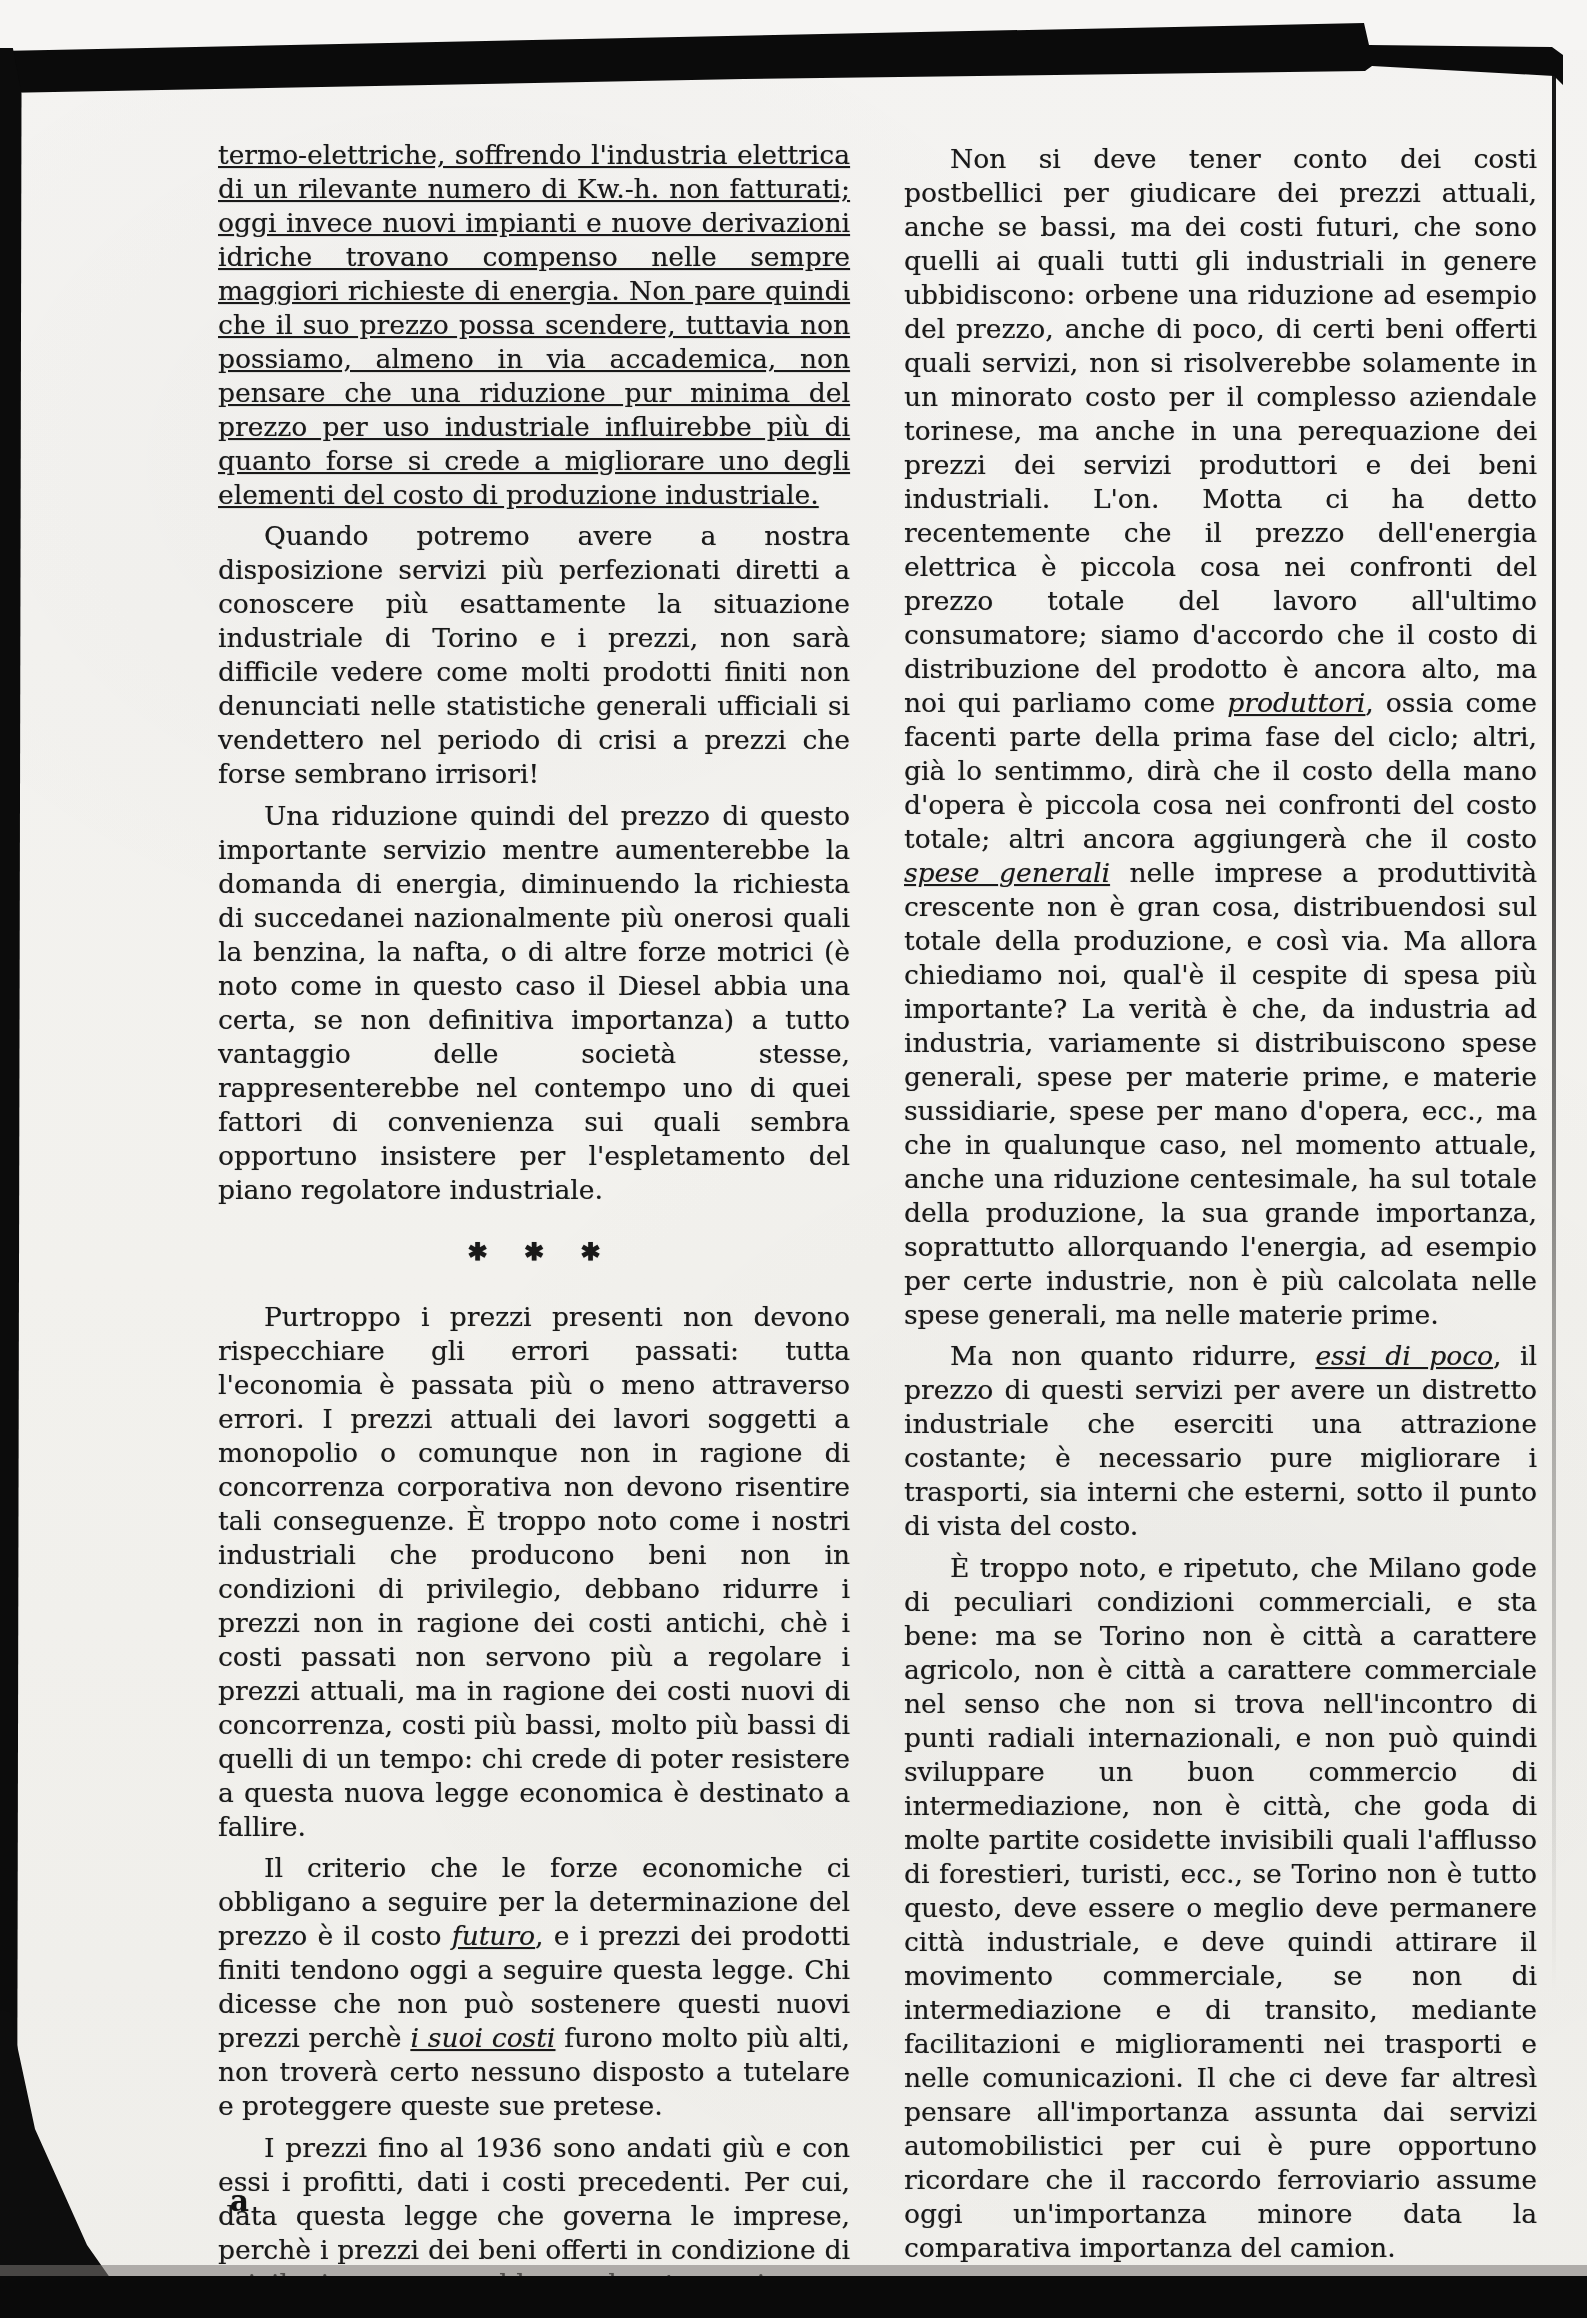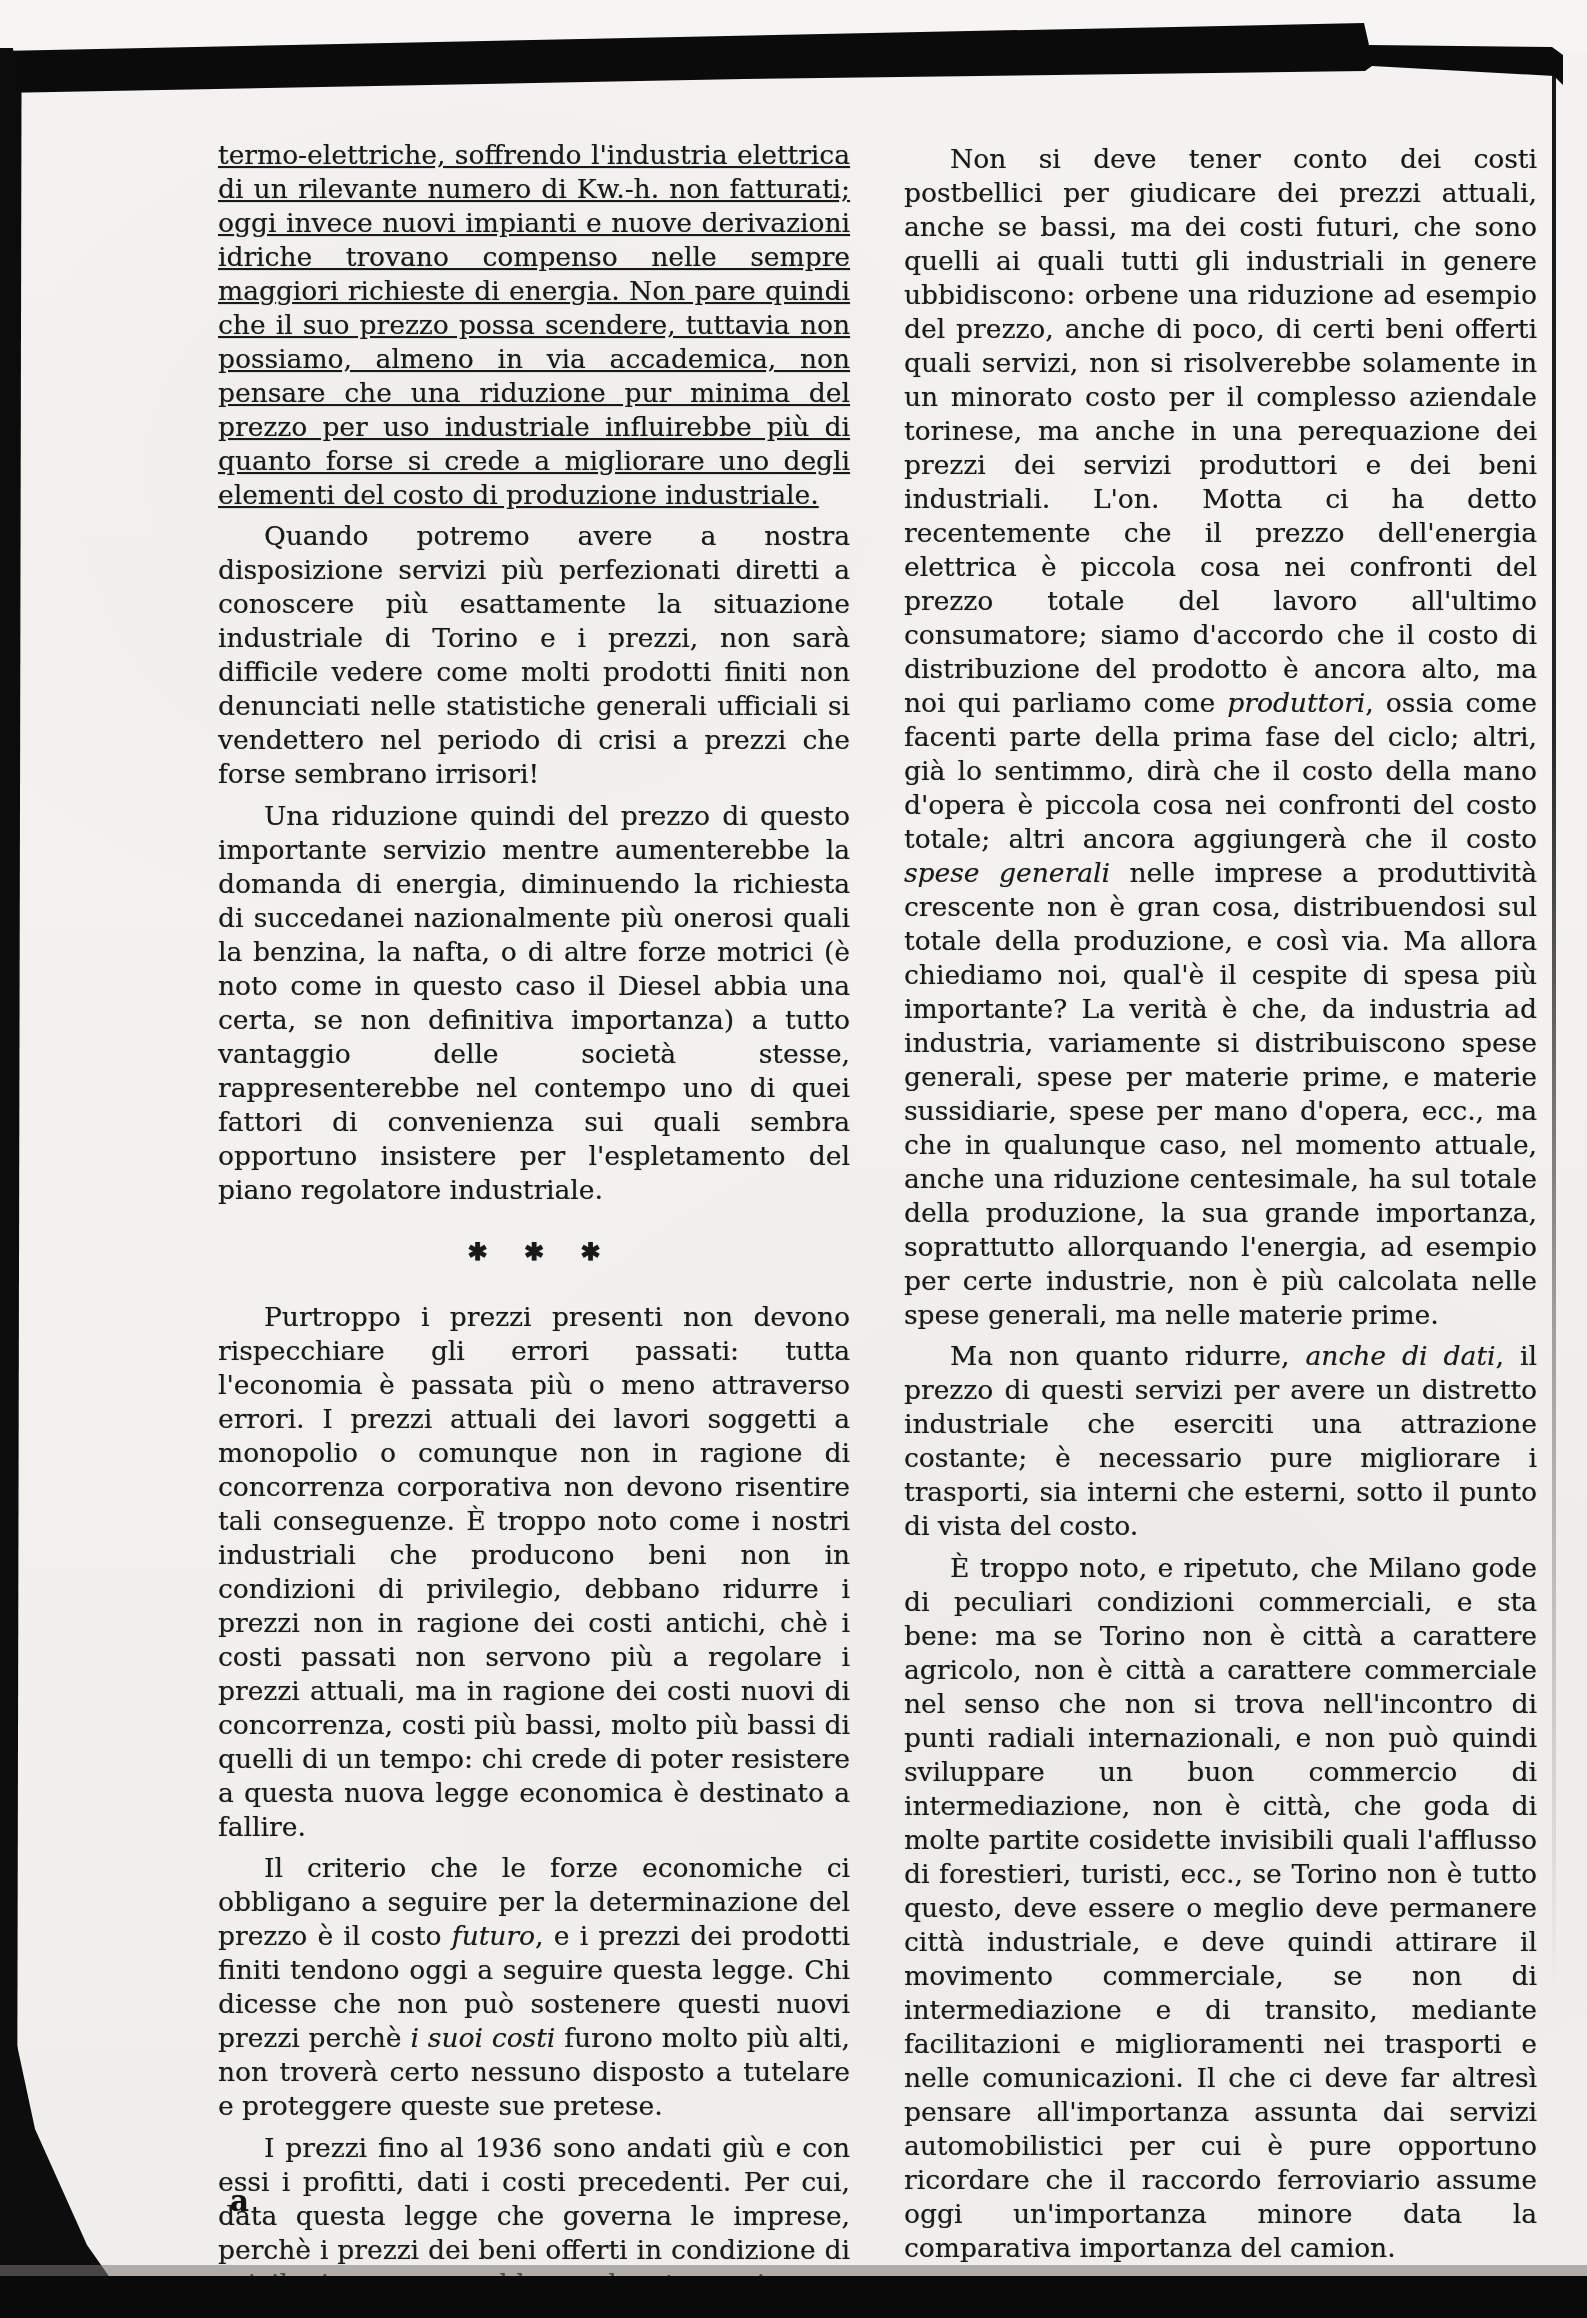--- a/index.html
+++ b/index.html
@@ -39,21 +39,21 @@
   .col{
     position:absolute;z-index:1;color:#191919;
     font-size:26.5px;line-height:34px;text-align:justify;
     text-shadow:0.2px 0.2px 0.7px rgba(15,15,15,.5);
     hyphens:auto;-webkit-hyphens:auto;
   }
   .col-left{left:218px;top:138px;width:632px;}
   .col-right{left:904px;top:142px;width:633px;}
   p.para{margin:0 0 7.4px 0;text-indent:46px;}
   p.para.noindent{text-indent:0;text-decoration:underline;}
-  .it{font-style:italic;}
+  .it{font-style:italic;text-decoration:underline;}
   .separator{
     margin:28px 0 31px 0;text-align:center;text-indent:0;
     font-size:24px;font-weight:bold;word-spacing:28px;letter-spacing:0;
   }
   .page-marker{
     position:absolute;left:230px;top:2184px;z-index:1;
     font-size:29px;font-weight:bold;color:#111;
     text-shadow:0.3px 0.3px 0.8px rgba(0,0,0,.6);
   }
 </style>
@@ -73,19 +73,19 @@
     <p class="para noindent"><span>termo-elettriche, soffrendo l'industria elettrica di un rilevante numero di Kw.-h. non fatturati; oggi invece nuovi impianti e nuove derivazioni idriche trovano compenso nelle sempre maggiori richieste di energia. Non pare quindi che il suo prezzo possa scendere, tuttavia non possiamo, almeno in via accademica, non pensare che una riduzione pur minima del prezzo per uso industriale influirebbe più di quanto forse si crede a migliorare uno degli elementi del costo di produzione industriale.</span></p>
     <p class="para"><span>Quando potremo avere a nostra disposizione servizi più perfezionati diretti a conoscere più esattamente la situazione industriale di Torino e i prezzi, non sarà difficile vedere come molti prodotti finiti non denunciati nelle statistiche generali ufficiali si vendettero nel periodo di crisi a prezzi che forse sembrano irrisori!</span></p>
     <p class="para"><span>Una riduzione quindi del prezzo di questo importante servizio mentre aumenterebbe la domanda di energia, diminuendo la richiesta di succedanei nazionalmente più onerosi quali la benzina, la nafta, o di altre forze motrici (è noto come in questo caso il Diesel abbia una certa, se non definitiva importanza) a tutto vantaggio delle società stesse, rappresenterebbe nel contempo uno di quei fattori di convenienza sui quali sembra opportuno insistere per l'espletamento del piano regolatore industriale.</span></p>
     <div class="separator">✱ ✱ ✱</div>
     <p class="para"><span>Purtroppo i prezzi presenti non devono rispecchiare gli errori passati: tutta l'economia è passata più o meno attraverso errori. I prezzi attuali dei lavori soggetti a monopolio o comunque non in ragione di concorrenza corporativa non devono risentire tali conseguenze. È troppo noto come i nostri industriali che producono beni non in condizioni di privilegio, debbano ridurre i prezzi non in ragione dei costi antichi, chè i costi passati non servono più a regolare i prezzi attuali, ma in ragione dei costi nuovi di concorrenza, costi più bassi, molto più bassi di quelli di un tempo: chi crede di poter resistere a questa nuova legge economica è destinato a fallire.</span></p>
     <p class="para"><span>Il criterio che le forze economiche ci obbligano a seguire per la determinazione del prezzo è il costo </span><span class="it">futuro</span><span>, e i prezzi dei prodotti finiti tendono oggi a seguire questa legge. Chi dicesse che non può sostenere questi nuovi prezzi perchè </span><span class="it">i suoi costi</span><span> furono molto più alti, non troverà certo nessuno disposto a tutelare e proteggere queste sue pretese.</span></p>
     <p class="para"><span>I prezzi fino al 1936 sono andati giù e con essi i profitti, dati i costi precedenti. Per cui, data questa legge che governa le imprese, perchè i prezzi dei beni offerti in condizione di privilegio non avrebbero dovuto essi pure regolarsi sul costo nuovo di riproduzione degli impianti!</span></p>
   </div>
 <div class="col col-right">
     <p class="para"><span>Non si deve tener conto dei costi postbellici per giudicare dei prezzi attuali, anche se bassi, ma dei costi futuri, che sono quelli ai quali tutti gli industriali in genere ubbidiscono: orbene una riduzione ad esempio del prezzo, anche di poco, di certi beni offerti quali servizi, non si risolverebbe solamente in un minorato costo per il complesso aziendale torinese, ma anche in una perequazione dei prezzi dei servizi produttori e dei beni industriali. L'on. Motta ci ha detto recentemente che il prezzo dell'energia elettrica è piccola cosa nei confronti del prezzo totale del lavoro all'ultimo consumatore; siamo d'accordo che il costo di distribuzione del prodotto è ancora alto, ma noi qui parliamo come </span><span class="it">produttori</span><span>, ossia come facenti parte della prima fase del ciclo; altri, già lo sentimmo, dirà che il costo della mano d'opera è piccola cosa nei confronti del costo totale; altri ancora aggiungerà che il costo </span><span class="it">spese generali</span><span> nelle imprese a produttività crescente non è gran cosa, distribuendosi sul totale della produzione, e così via. Ma allora chiediamo noi, qual'è il cespite di spesa più importante? La verità è che, da industria ad industria, variamente si distribuiscono spese generali, spese per materie prime, e materie sussidiarie, spese per mano d'opera, ecc., ma che in qualunque caso, nel momento attuale, anche una riduzione centesimale, ha sul totale della produzione, la sua grande importanza, soprattutto allorquando l'energia, ad esempio per certe industrie, non è più calcolata nelle spese generali, ma nelle materie prime.</span></p>
-    <p class="para"><span>Ma non quanto ridurre, </span><span class="it">anche di dati</span><span>, il prezzo di questi servizi per avere un distretto industriale che eserciti una attrazione costante; è necessario pure migliorare i trasporti, sia interni che esterni, sotto il punto di vista del costo.</span></p>
+    <p class="para"><span>Ma non quanto ridurre, </span><span class="it">essi di poco</span><span>, il prezzo di questi servizi per avere un distretto industriale che eserciti una attrazione costante; è necessario pure migliorare i trasporti, sia interni che esterni, sotto il punto di vista del costo.</span></p>
     <p class="para"><span>È troppo noto, e ripetuto, che Milano gode di peculiari condizioni commerciali, e sta bene: ma se Torino non è città a carattere agricolo, non è città a carattere commerciale nel senso che non si trova nell'incontro di punti radiali internazionali, e non può quindi sviluppare un buon commercio di intermediazione, non è città, che goda di molte partite cosidette invisibili quali l'afflusso di forestieri, turisti, ecc., se Torino non è tutto questo, deve essere o meglio deve permanere città industriale, e deve quindi attirare il movimento commerciale, se non di intermediazione e di transito, mediante facilitazioni e miglioramenti nei trasporti e nelle comunicazioni. Il che ci deve far altresì pensare all'importanza assunta dai servizi automobilistici per cui è pure opportuno ricordare che il raccordo ferroviario assume oggi un'importanza minore data la comparativa importanza del camion.</span></p>
     <p class="para"><span>Si pensi che ad esempio per uno dei prodotti indubbiamente fra i più pesanti, la carta, in genere le cartiere hanno maggior vantaggio a fare le spedi-</span></p>
   </div>
 
 <div class="page-marker">a</div>
 
 
 </body></html>

